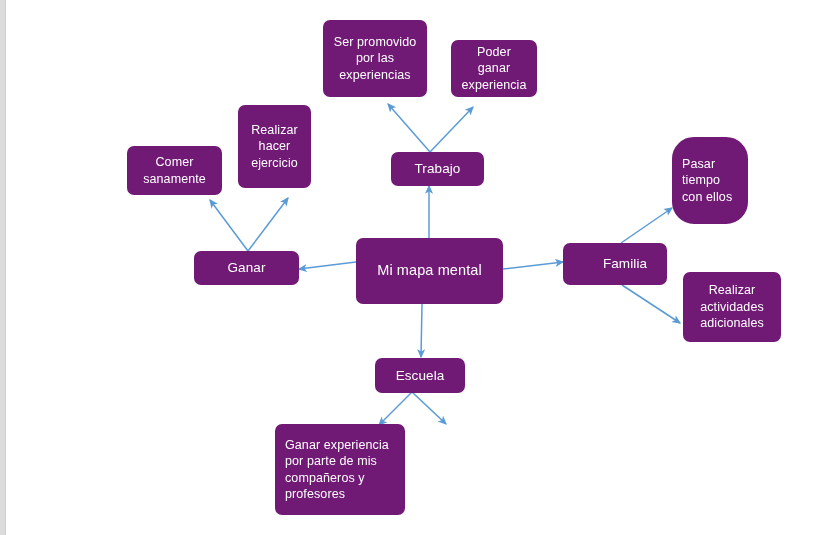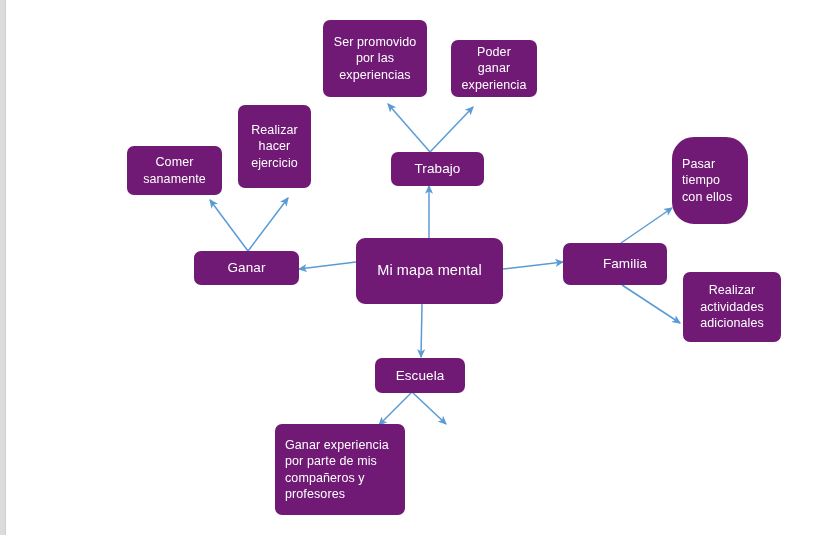--- a/index.html
+++ b/index.html
@@ -94,21 +94,21 @@
       <line x1="621" y1="243" x2="672" y2="208"></line>
 
       <line x1="622" y1="285" x2="680" y2="323"></line>
 
       <line x1="412" y1="392" x2="379" y2="425"></line>
 
       <line x1="412" y1="392" x2="446" y2="424"></line>
     </g>
   </svg>
 
-  <div class="node size-central" style="left:356px; top:238px; width:147px; height:66px;border-radius:9px;">
+  <div class="node size-central" style="left:356px; top:238px; width:147px; height:66px;">
     <span class="node-label">Mi mapa mental</span>
   </div>
 
   <div class="node size-main" style="left:391px; top:152px; width:93px; height:34px;">
     <span class="node-label">Trabajo</span>
   </div>
 
   <div class="node size-main" style="left:194px; top:251px; width:105px; height:34px;">
     <span class="node-label">Ganar</span>
   </div>

